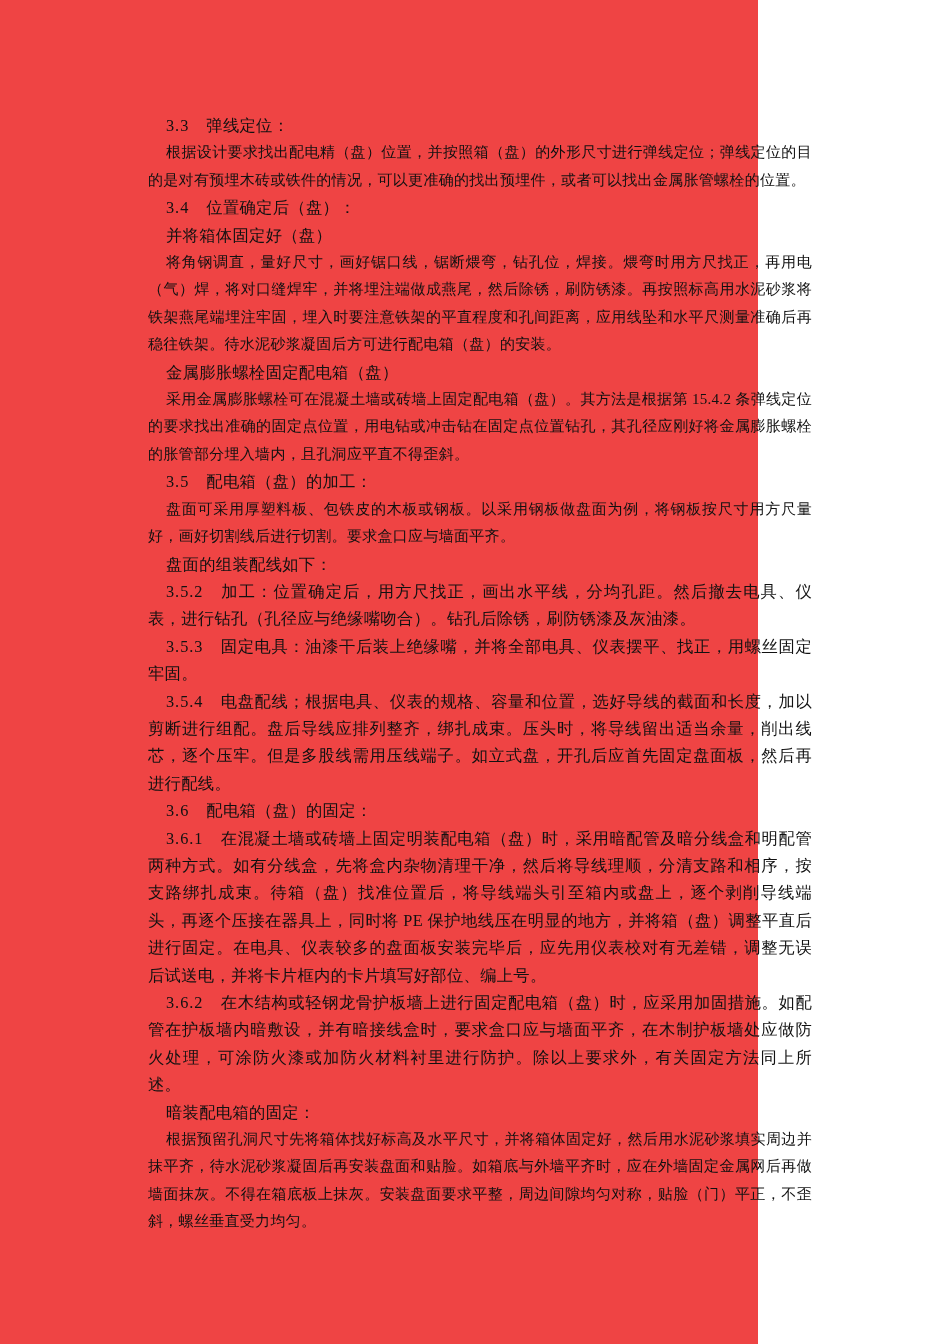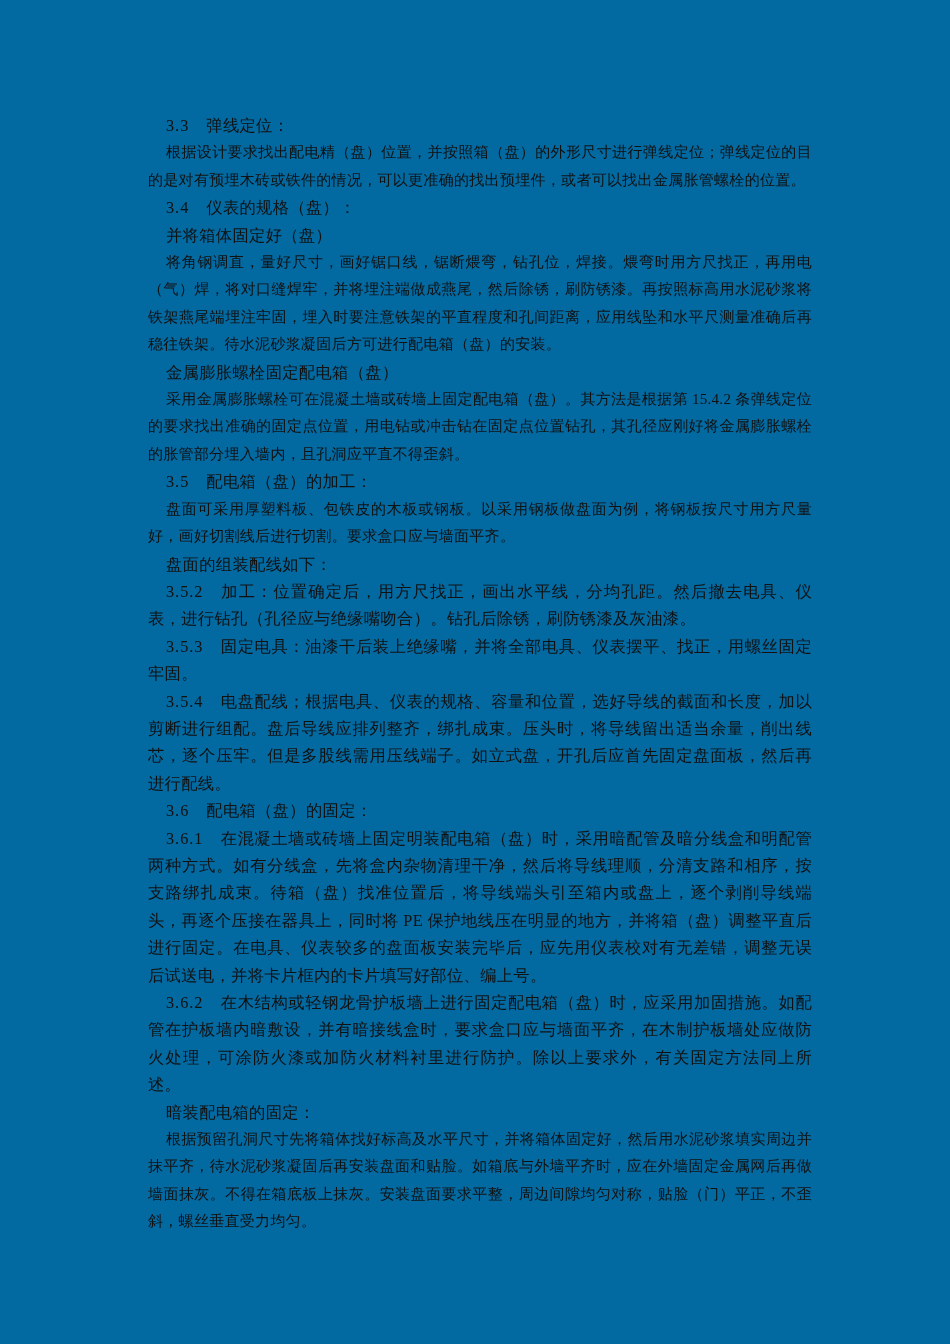--- a/index.html
+++ b/index.html
@@ -11,23 +11,23 @@
   body {
     width: 950px;
     height: 1344px;
     font-family: "Liberation Serif", "DejaVu Serif", serif;
     color: #111111;
     overflow: hidden;
   }
 
   .page {
     position: relative;
-    width: 950px;
+    width: 758px;
     height: 1344px;
-    background: #0369a1;
+    background: #ef4444;
     box-sizing: border-box;
   }
 
   .text-column {
     position: absolute;
     left: 148px;
     top: 112px;
     width: 664px;
   }
 
@@ -100,21 +100,21 @@
     letter-spacing: 0;
   }
 </style>
 </head>
 <body>
 
 <div class="page">
   <div class="text-column" id="text-column">
       <p class="heading"><span class="num latin">3.3</span><span class="gap"></span><span>弹线定位：</span></p>
       <p class="para indent-1">根据设计要求找出配电精（盘）位置，并按照箱（盘）的外形尺寸进行弹线定位；弹线定位的目的是对有预埋木砖或铁件的情况，可以更准确的找出预埋件，或者可以找出金属胀管螺栓的位置。</p>
-      <p class="heading"><span class="num latin">3.4</span><span class="gap"></span><span>仪表的规格（盘）：</span></p>
+      <p class="heading"><span class="num latin">3.4</span><span class="gap"></span><span>位置确定后（盘）：</span></p>
       <p class="subhead">并将箱体固定好（盘）</p>
       <p class="para indent-1">将角钢调直，量好尺寸，画好锯口线，锯断煨弯，钻孔位，焊接。煨弯时用方尺找正，再用电（气）焊，将对口缝焊牢，并将埋注端做成燕尾，然后除锈，刷防锈漆。再按照标高用水泥砂浆将铁架燕尾端埋注牢固，埋入时要注意铁架的平直程度和孔间距离，应用线坠和水平尺测量准确后再稳往铁架。待水泥砂浆凝固后方可进行配电箱（盘）的安装。</p>
       <p class="subhead">金属膨胀螺栓固定配电箱（盘）</p>
       <p class="para indent-1">采用金属膨胀螺栓可在混凝土墙或砖墙上固定配电箱（盘）。其方法是根据第 15.4.2 条弹线定位的要求找出准确的固定点位置，用电钻或冲击钻在固定点位置钻孔，其孔径应刚好将金属膨胀螺栓的胀管部分埋入墙内，且孔洞应平直不得歪斜。</p>
       <p class="heading"><span class="num latin">3.5</span><span class="gap"></span><span>配电箱（盘）的加工：</span></p>
       <p class="para indent-1">盘面可采用厚塑料板、包铁皮的木板或钢板。以采用钢板做盘面为例，将钢板按尺寸用方尺量好，画好切割线后进行切割。要求盒口应与墙面平齐。</p>
       <p class="subhead">盘面的组装配线如下：</p>
       <p class="numpara"><span class="num latin">3.5.2</span><span class="gap"></span><span>加工：位置确定后，用方尺找正，画出水平线，分均孔距。然后撤去电具、仪表，进行钻孔（孔径应与绝缘嘴吻合）。钻孔后除锈，刷防锈漆及灰油漆。</span></p>
       <p class="numpara"><span class="num latin">3.5.3</span><span class="gap"></span><span>固定电具：油漆干后装上绝缘嘴，并将全部电具、仪表摆平、找正，用螺丝固定牢固。</span></p>
       <p class="numpara"><span class="num latin">3.5.4</span><span class="gap"></span><span>电盘配线；根据电具、仪表的规格、容量和位置，选好导线的截面和长度，加以剪断进行组配。盘后导线应排列整齐，绑扎成束。压头时，将导线留出适当余量，削出线芯，逐个压牢。但是多股线需用压线端子。如立式盘，开孔后应首先固定盘面板，然后再进行配线。</span></p>

